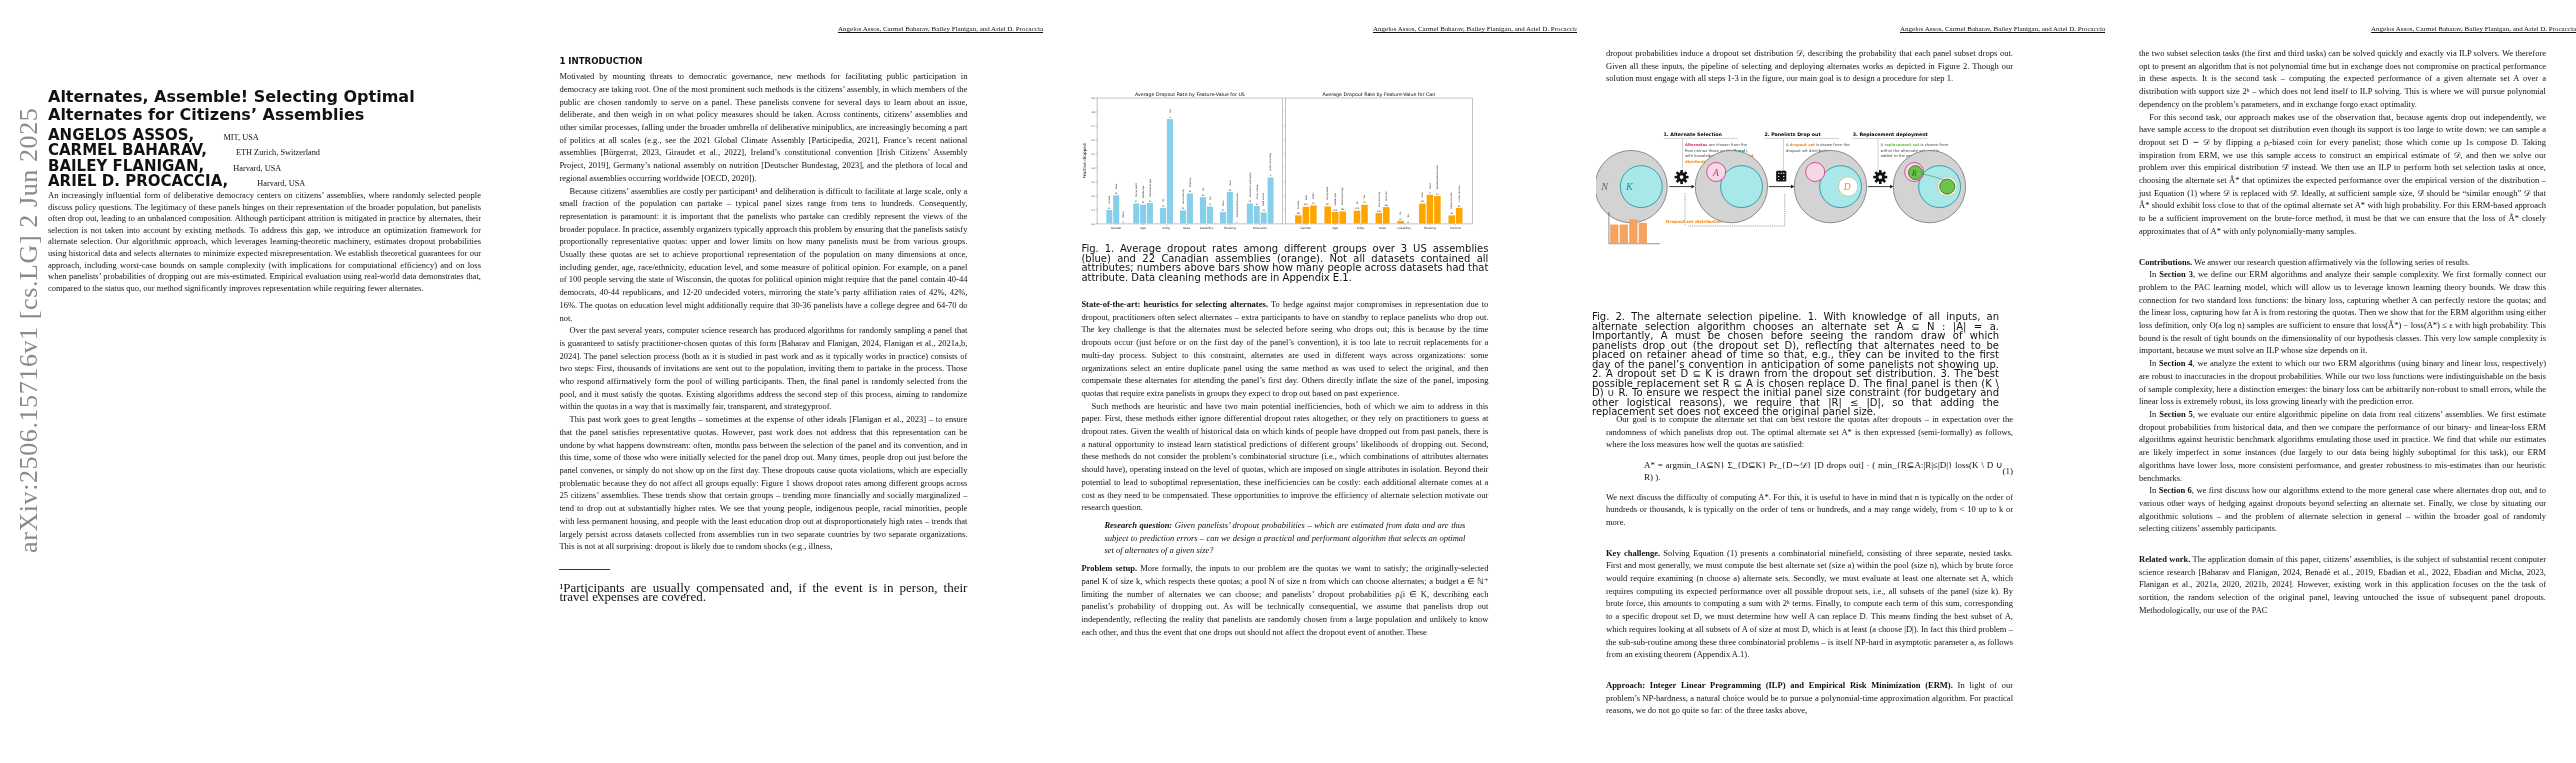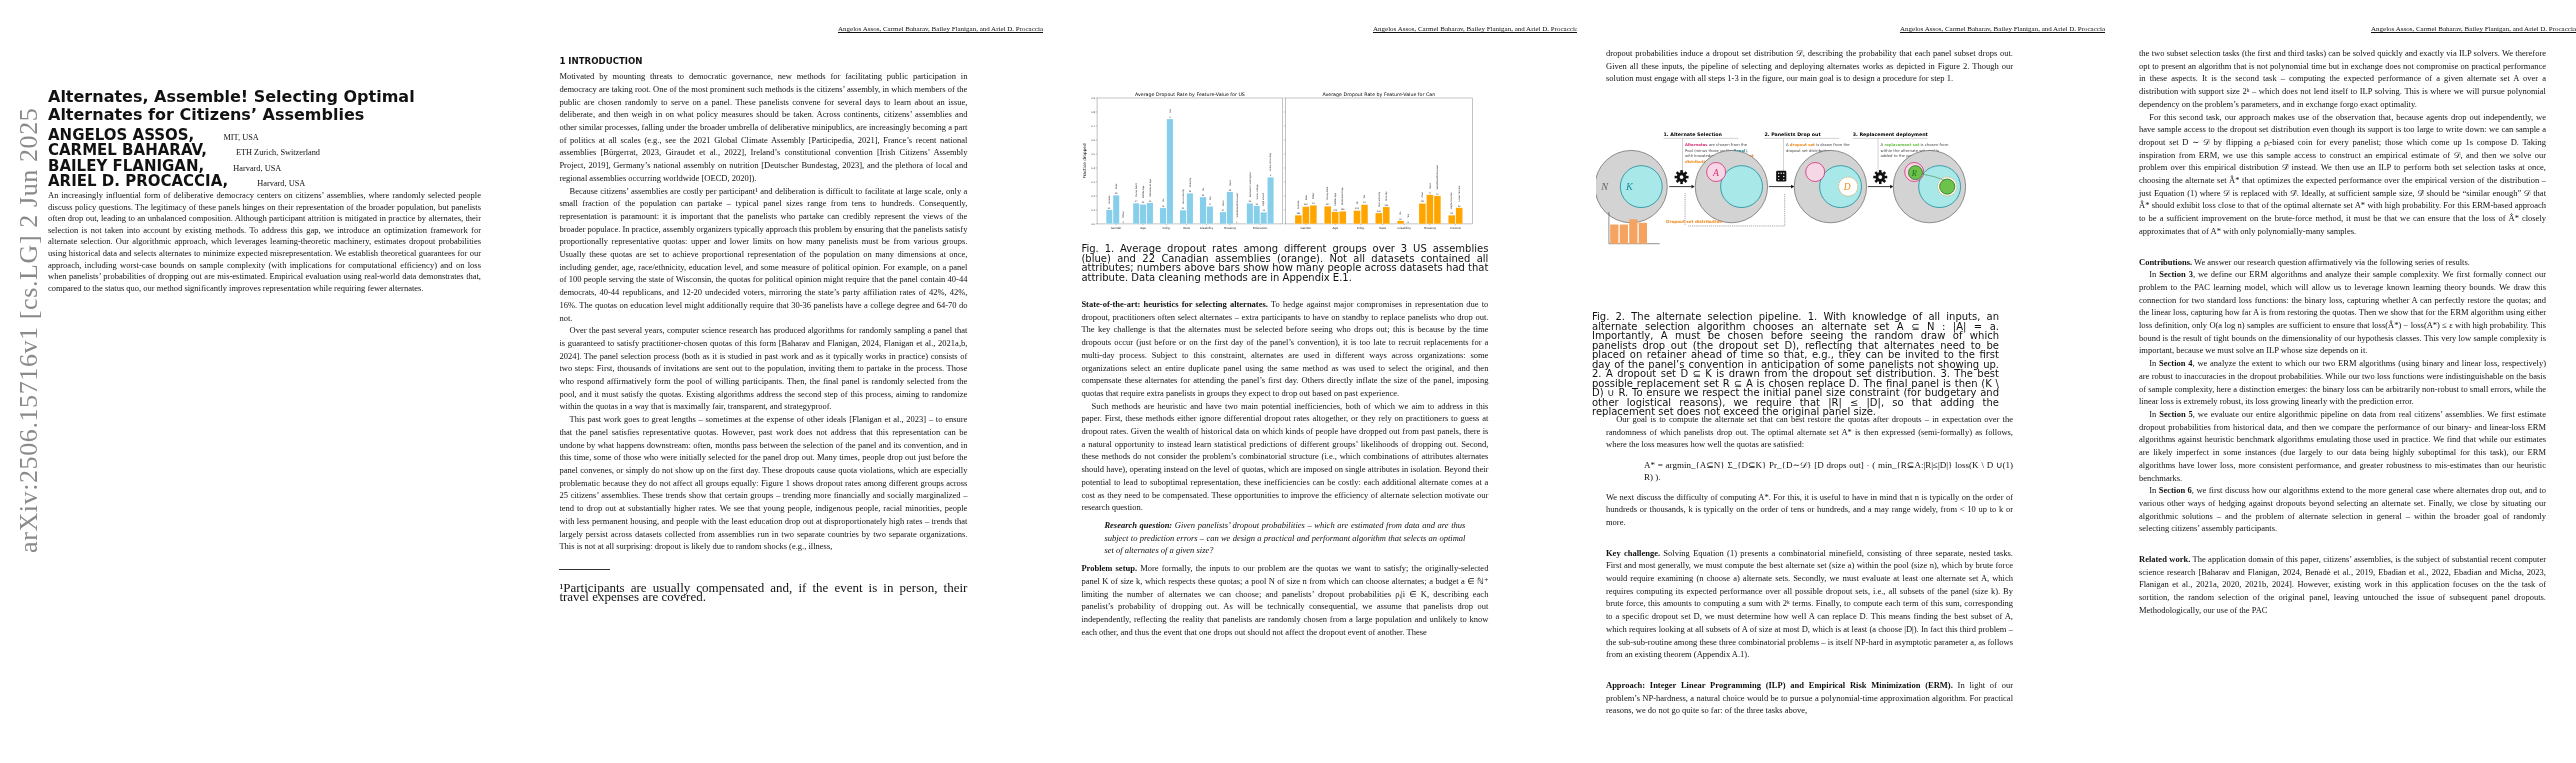--- a/index.html
+++ b/index.html
@@ -38,21 +38,21 @@
 
   .fig1 { position:absolute; left:21.6px; top:89px; width:407px; height:156px; }
   .fig1 svg { width:407px; height:156px; }
   .caption { font-family:"DejaVu Sans", sans-serif; font-size:10px; line-height:9.5px; text-align:justify; }
   .p3 .caption { position:absolute; left:25.4px; top:244px; width:407px; }
 
   .fig2 { position:absolute; left:19px; top:99px; width:413px; height:146px; }
   .fig2 svg { width:413px; height:146px; }
   .p4 .caption { position:absolute; left:15px; top:312px; width:407px; }
 
-  .equation { display:flex; justify-content:space-between; margin:7.6px 0 6.4px 38px; font-size:9px; }
+  .equation { display:flex; justify-content:space-between; align-items:center; margin:7.6px 0 6.4px 38px; font-size:9px; }
   .eq-num { margin-right:0; }
 </style>
 </head>
 <body>
 
 <div class="page p1">
   <div class="arxiv-stamp">arXiv:2506.15716v1  [cs.LG]  2 Jun 2025</div>
   <div class="title">Alternates, Assemble! Selecting Optimal Alternates for Citizens’ Assemblies</div>
   <div class="authors" id="authors">
       <div><span class="author-name">ANGELOS ASSOS,</span><span class="author-aff"> MIT, USA</span></div>

